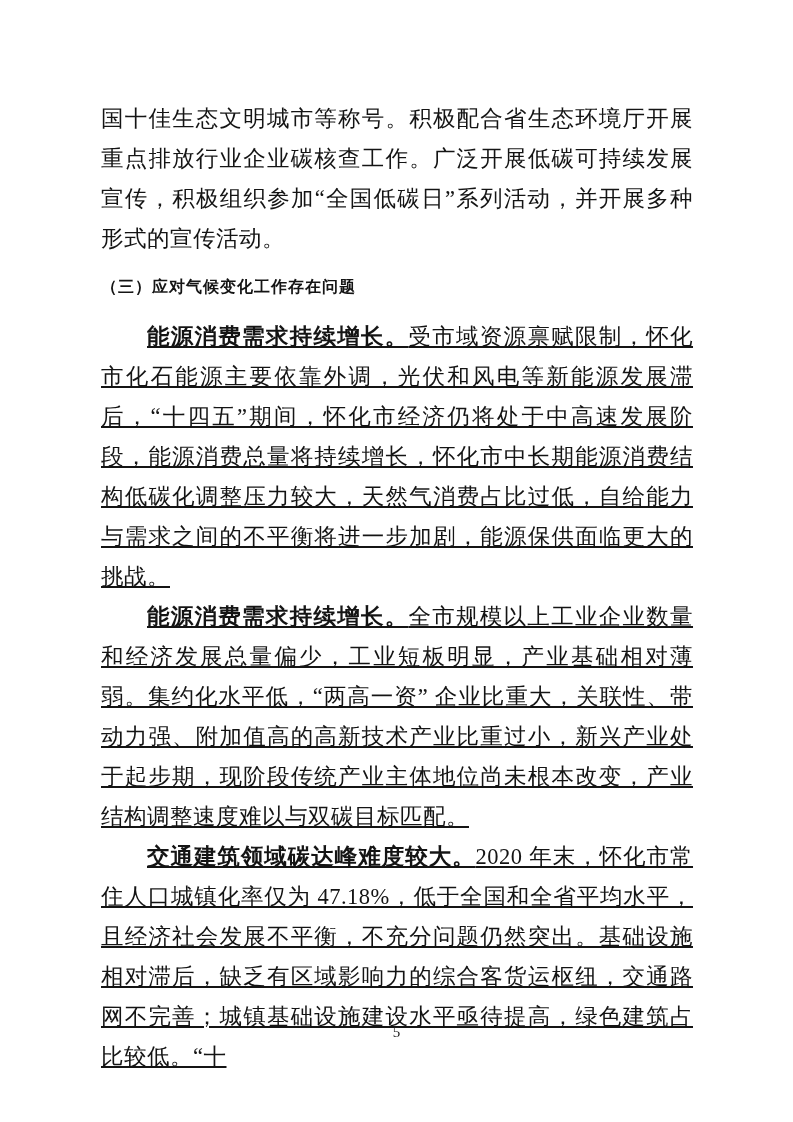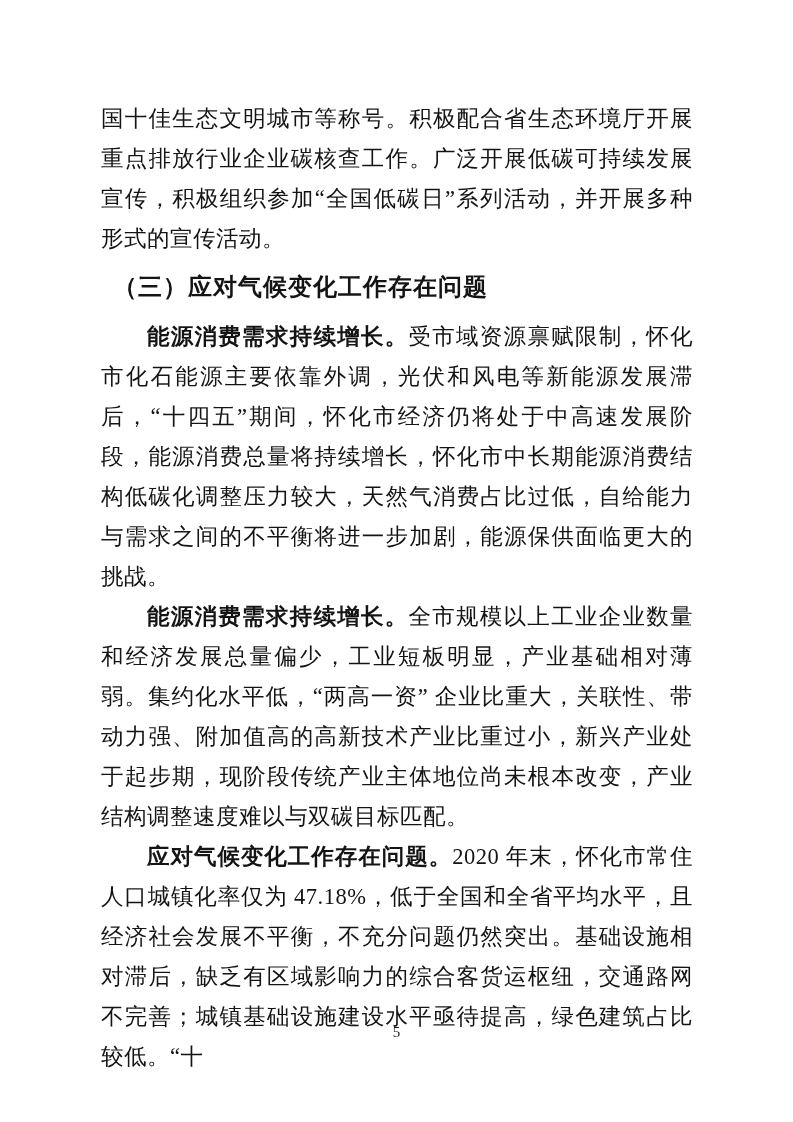--- a/index.html
+++ b/index.html
@@ -25,29 +25,30 @@
   .para {
     margin: 0;
     font-size: 22.5px;
     line-height: 40px;
     text-align: justify;
     text-justify: inter-character;
     letter-spacing: 0.5px;
   }
   .para.indent {
     text-indent: 46px;
+    text-decoration: underline;
   }
   .lead {
     font-weight: bold;
     font-family: "Liberation Sans", "DejaVu Sans", sans-serif;
     letter-spacing: 0.5px;
   }
   .heading {
-    margin: 8px 0 10px 12px;
-    font-size: 24px;
+    margin: 8px 0 10px 0;
+    font-size: 16px;
     line-height: 40px;
     font-weight: bold;
     font-family: "Liberation Serif", "DejaVu Serif", serif;
     letter-spacing: 1px;
   }
   .page-number {
     position: absolute;
     top: 1022px;
     left: 0;
     width: 100%;
@@ -72,19 +73,19 @@
 
     <p class="para indent">
       <span class="lead">能源消费需求持续增长。</span><span>受市域资源禀赋限制，怀化市化石能源主要依靠外调，光伏和风电等新能源发展滞后，“十四五”期间，怀化市经济仍将处于中高速发展阶段，能源消费总量将持续增长，怀化市中长期能源消费结构低碳化调整压力较大，天然气消费占比过低，自给能力与需求之间的不平衡将进一步加剧，能源保供面临更大的挑战。</span>
     </p>
 
     <p class="para indent">
       <span class="lead">能源消费需求持续增长。</span><span>全市规模以上工业企业数量和经济发展总量偏少，工业短板明显，产业基础相对薄弱。集约化水平低，“两高一资” 企业比重大，关联性、带动力强、附加值高的高新技术产业比重过小，新兴产业处于起步期，现阶段传统产业主体地位尚未根本改变，产业结构调整速度难以与双碳目标匹配。</span>
     </p>
 
     <p class="para indent">
-      <span class="lead">应对气候变化工作存在问题。</span><span>2020 年末，怀化市常住人口城镇化率仅为 47.18%，低于全国和全省平均水平，且经济社会发展不平衡，不充分问题仍然突出。基础设施相对滞后，缺乏有区域影响力的综合客货运枢纽，交通路网不完善；城镇基础设施建设水平亟待提高，绿色建筑占比较低。“十</span>
+      <span class="lead">交通建筑领域碳达峰难度较大。</span><span>2020 年末，怀化市常住人口城镇化率仅为 47.18%，低于全国和全省平均水平，且经济社会发展不平衡，不充分问题仍然突出。基础设施相对滞后，缺乏有区域影响力的综合客货运枢纽，交通路网不完善；城镇基础设施建设水平亟待提高，绿色建筑占比较低。“十</span>
     </p>
 
   </div>
 
   <div class="page-number">5</div>
 </div>
 
 </body></html>

